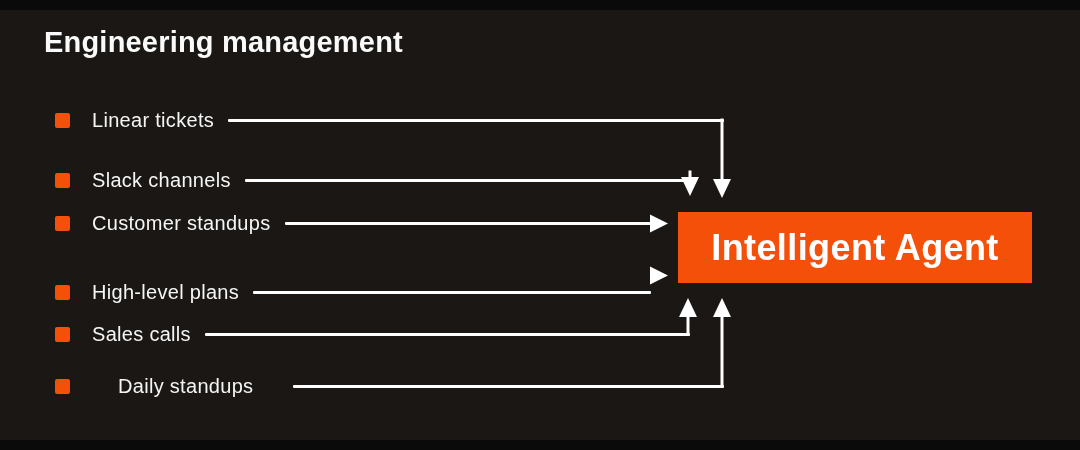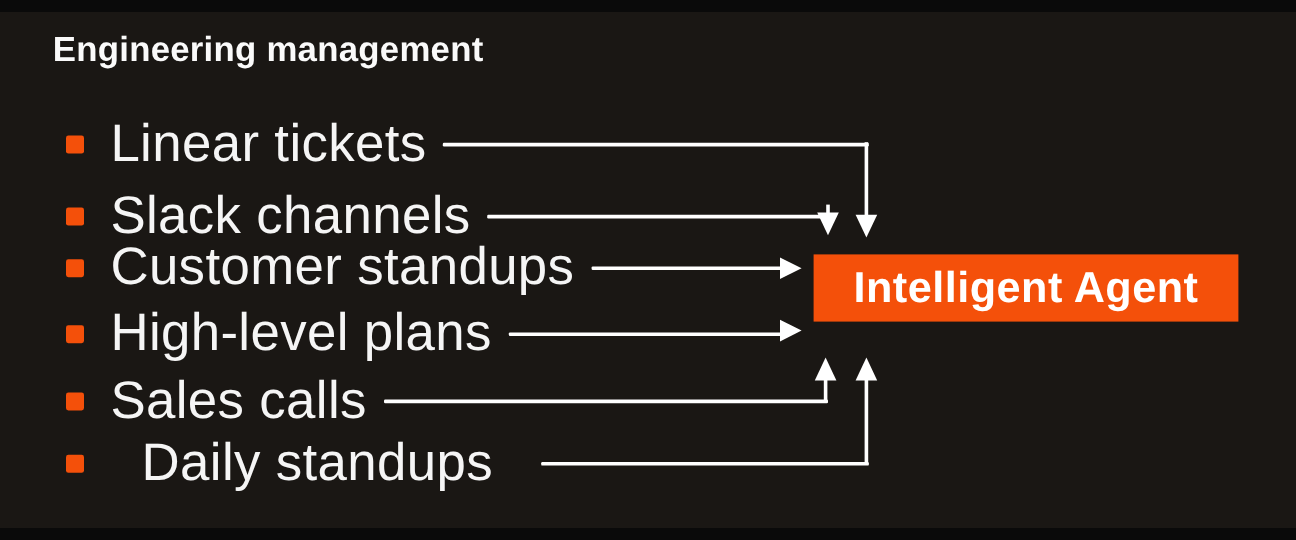--- a/index.html
+++ b/index.html
@@ -27,44 +27,44 @@
     font-size:29px;font-weight:700;color:#FAFAFA;
     letter-spacing:0.2px;white-space:nowrap;
   }
   .row{
     position:absolute;left:55px;height:40px;
     display:flex;align-items:center;
   }
   .row-1{top:100px;width:669px;}
   .row-2{top:160px;width:637px;}
   .row-3{top:203px;width:596px;}
-  .row-4{top:258px;width:596px;text-align:right;}
+  .row-4{top:272px;width:596px;text-align:right;}
   .row-5{top:314px;width:635px;}
   .row-6{top:366px;width:669px;gap:26px;}
   .bullet{
     width:15px;height:15px;flex:0 0 15px;
     background:var(--accent);border-radius:2px;
     margin-right:22px;
   }
   .label{
-    font-size:44px;color:var(--text);
+    font-size:20px;color:var(--text);
     letter-spacing:0.3px;white-space:nowrap;
   }
   .line{
     flex:1;height:3px;background:var(--arrow);
     margin-left:14px;border-radius:1px;
   }
   svg.connectors{
     position:absolute;left:0;top:0;width:1080px;height:450px;
     pointer-events:none;
   }
   .conn-line{stroke:var(--arrow);stroke-width:3;fill:none;}
   .conn-head{fill:var(--arrow);stroke:none;}
   .agent-box{
-    position:absolute;left:678px;top:212px;width:354px;height:56px;
+    position:absolute;left:678px;top:212px;width:354px;height:71px;
     background:var(--accent);
     display:flex;align-items:center;justify-content:center;
   }
   .agent-label{
     font-size:36px;font-weight:700;color:#FFFFFF;
     letter-spacing:0.4px;white-space:nowrap;
   }
 </style>
 </head>
 <body>

